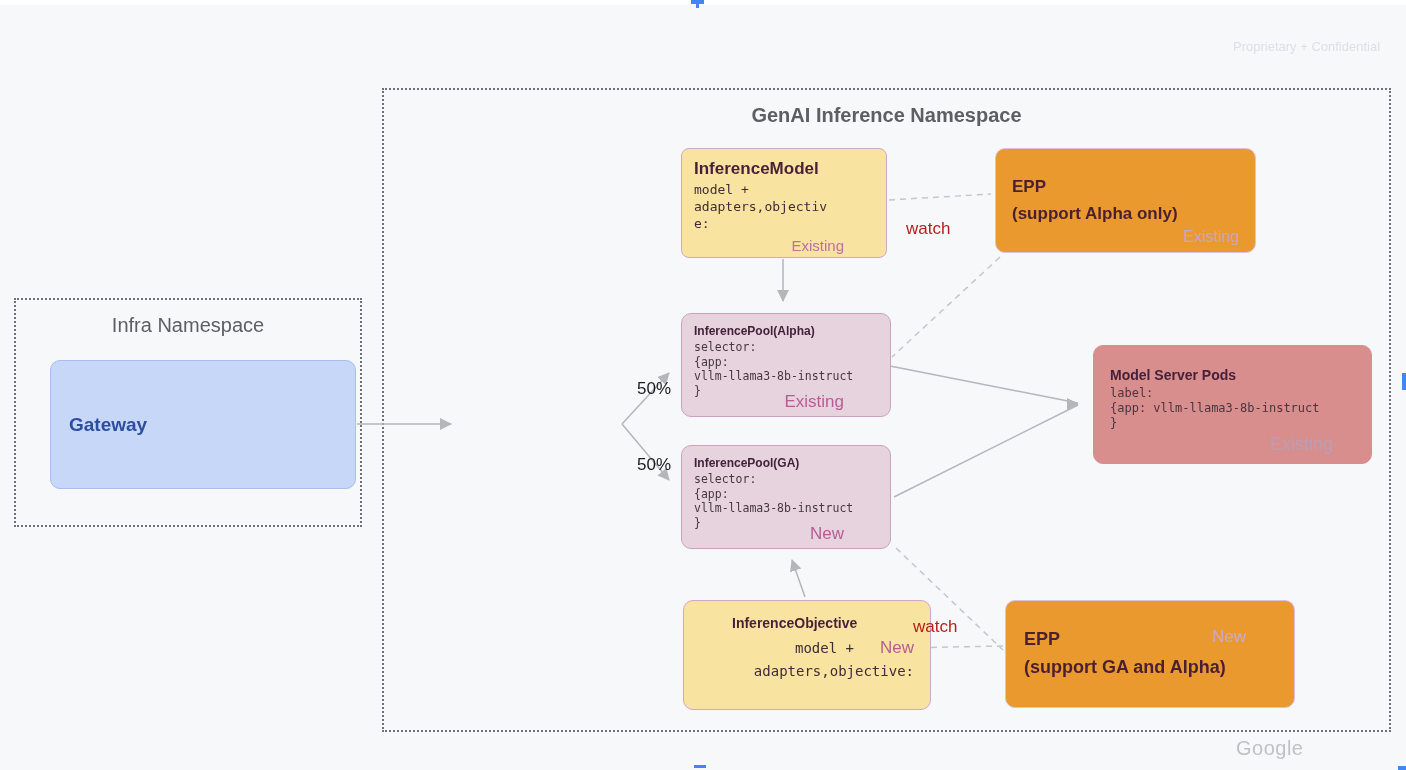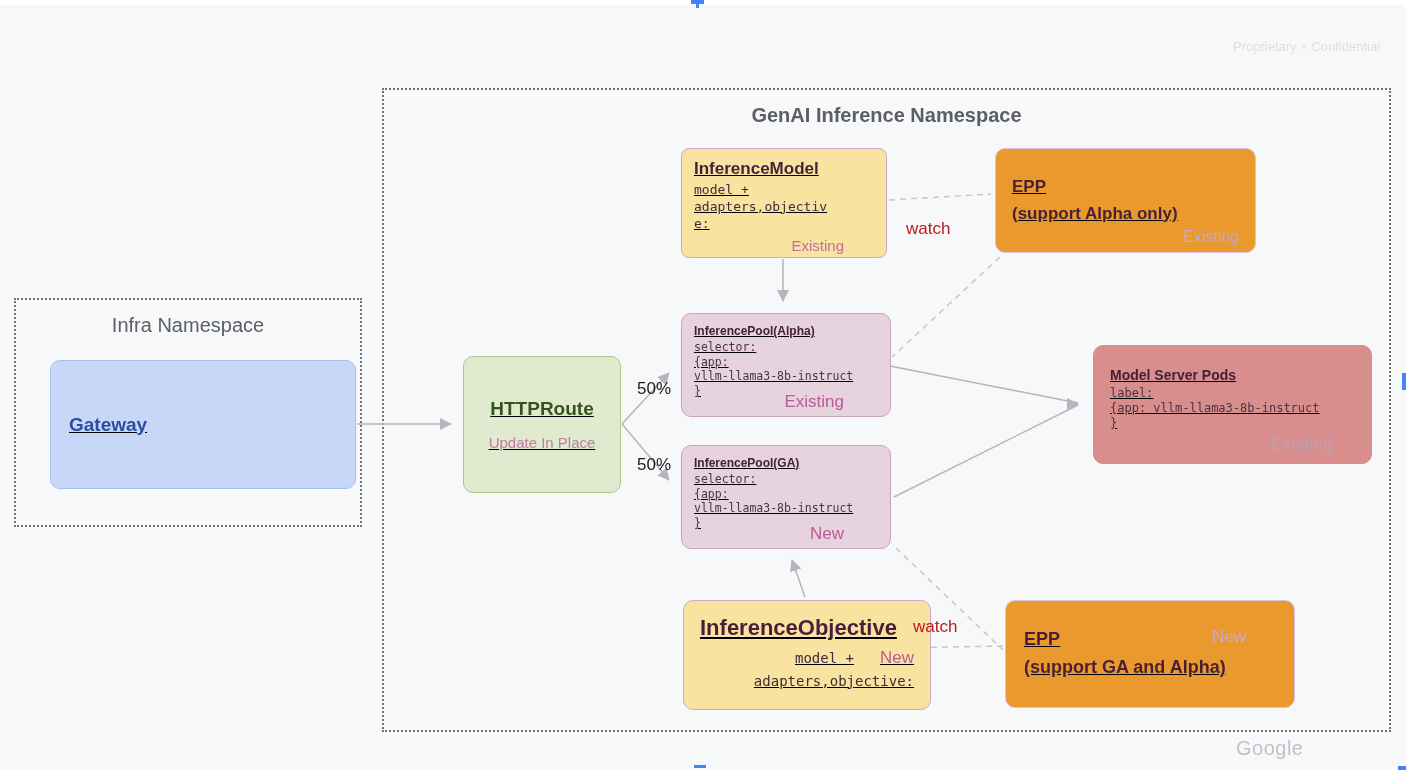--- a/index.html
+++ b/index.html
@@ -6,21 +6,21 @@
   .canvas{position:relative;width:1406px;height:770px;background:#F7F8FA;
     font-family:"Liberation Sans", sans-serif;overflow:hidden;}
   .top-strip{position:absolute;left:0;top:0;width:1406px;height:5px;background:#FFFFFF;}
   .confidential{position:absolute;left:1233px;top:39px;font-size:13px;color:#DDDFE2;}
   .ns{position:absolute;box-sizing:border-box;border:2px dotted #6E7276;background:transparent;}
   .ns-genai{left:382px;top:88px;width:1009px;height:644px;font-weight:bold;}
   .ns-infra{left:14px;top:298px;width:348px;height:229px;}
   .ns-title{position:absolute;left:0;top:14px;width:100%;text-align:center;
     font-size:20px;color:#5B5F63;}
   .edges{position:absolute;left:0;top:0;pointer-events:none;}
-  .node{position:absolute;box-sizing:border-box;border-radius:10px;text-decoration:underline;}
+  .node{position:absolute;box-sizing:border-box;border-radius:10px;}
   .mono{font-family:"DejaVu Sans Mono", monospace;}
   .status{position:absolute;}
 
   .gateway{left:50px;top:360px;width:306px;height:129px;background:#C6D7F8;
     border:1px solid #A8BEEF;display:flex;align-items:center;padding-left:18px;}
   .gateway-title{font-size:19px;font-weight:bold;color:#2C4E9F;text-align:right;}
 
   .httproute{left:463px;top:356px;width:158px;height:137px;background:#DFEACE;
     border:1px solid #A9C88E;display:flex;flex-direction:column;align-items:center;
     justify-content:center;gap:14px;}
@@ -46,21 +46,21 @@
   .pool-code{font-size:11.5px;line-height:1.28;color:#463642;}
   .pool-status{right:46px;bottom:4px;font-size:17px;color:#B95C96;}
 
   .msp{left:1093px;top:345px;width:279px;height:119px;background:#D98E8E;
     border:1px solid #D98E8E;padding:21px 16px 8px 16px;}
   .msp-title{font-size:14px;font-weight:bold;color:#44203A;margin-bottom:3px;}
   .msp-code{font-size:12px;line-height:1.25;color:#4A3440;}
   .msp-status{right:38px;bottom:8px;font-size:18px;color:#BC9EB4;}
 
   .inference-objective{left:683px;top:600px;width:248px;height:110px;padding:14px 16px;}
-  .io-title{font-size:22px;font-weight:bold;color:#481F39;margin-bottom:5px;}
+  .io-title{font-size:14px;font-weight:bold;color:#481F39;margin-bottom:5px;margin-left:32px;}
   .io-row{font-size:14px;line-height:1.45;color:#3E2C38;text-align:right;}
   .io-new{font-family:"Liberation Sans", sans-serif;font-size:17px;color:#B95C96;margin-left:26px;}
 
   .epp-ga{left:1005px;top:600px;width:290px;height:108px;display:flex;flex-direction:column;
     justify-content:center;padding-left:18px;}
   .epp-ga-title{font-size:18px;font-weight:bold;color:#4A1F33;line-height:1.55;}
   .epp-ga-status{right:48px;top:26px;font-size:17px;color:#C9A9D4;}
 
   .edge-label{position:absolute;font-size:17px;color:#1A1B1D;}
   .watch-label{position:absolute;font-size:17px;color:#b91c1c;}
@@ -109,24 +109,20 @@
     <line x1="889" y1="200" x2="991" y2="194" stroke="#C4C7CA" stroke-width="1.5" stroke-dasharray="6 5"></line>
     <line x1="1000" y1="257" x2="892" y2="357" stroke="#C4C7CA" stroke-width="1.5" stroke-dasharray="6 5"></line>
     <line x1="896" y1="548" x2="1003" y2="650" stroke="#C4C7CA" stroke-width="1.5" stroke-dasharray="6 5"></line>
     <line x1="898" y1="648" x2="1004" y2="646" stroke="#C4C7CA" stroke-width="1.5" stroke-dasharray="6 5"></line>
   </svg>
 
   <div class="node gateway">
     <span class="gateway-title">Gateway</span>
   </div>
 
-  <div class="node httproute">
-    <span class="httproute-title">HTTPRoute</span>
-    <span class="httproute-sub">Update In Place</span>
-  </div>
 
   <div class="node ybox inference-model">
     <div class="im-title">InferenceModel</div>
     <div class="im-code mono">
       <div>model +</div>
       <div>adapters,objectiv</div>
       <div>e:</div>
     </div>
     <span class="status im-status">Existing</span>
   </div>

